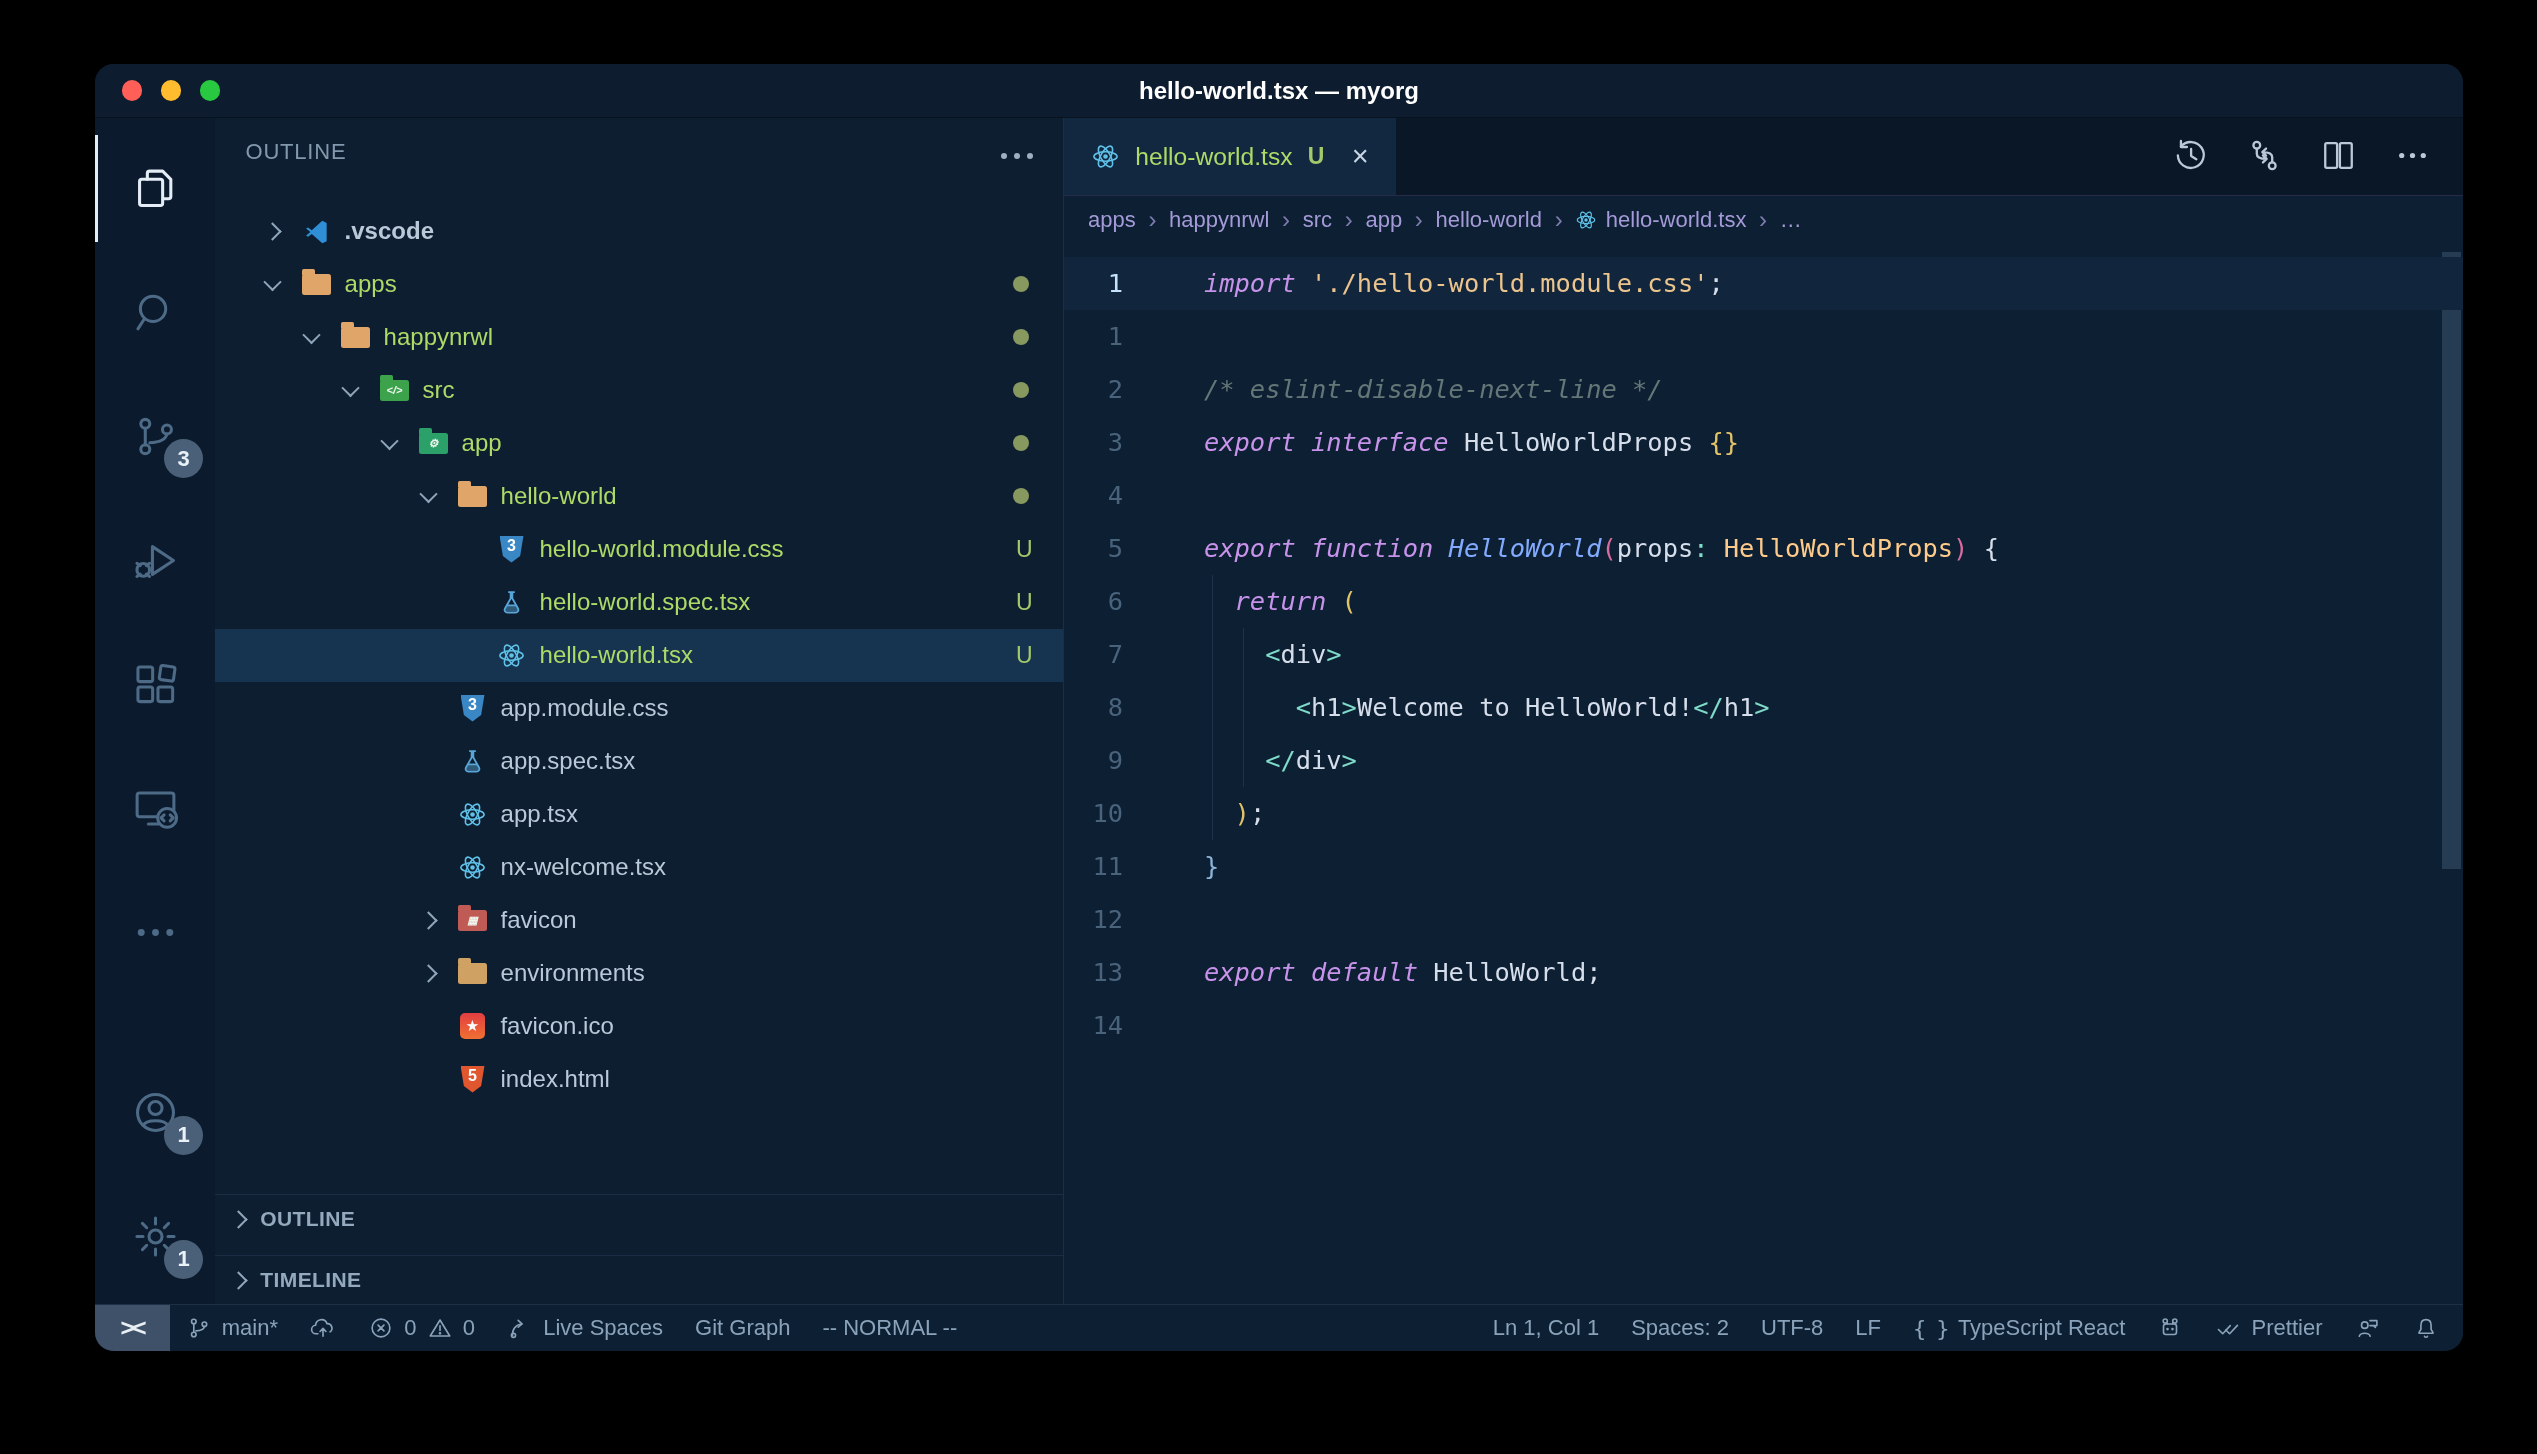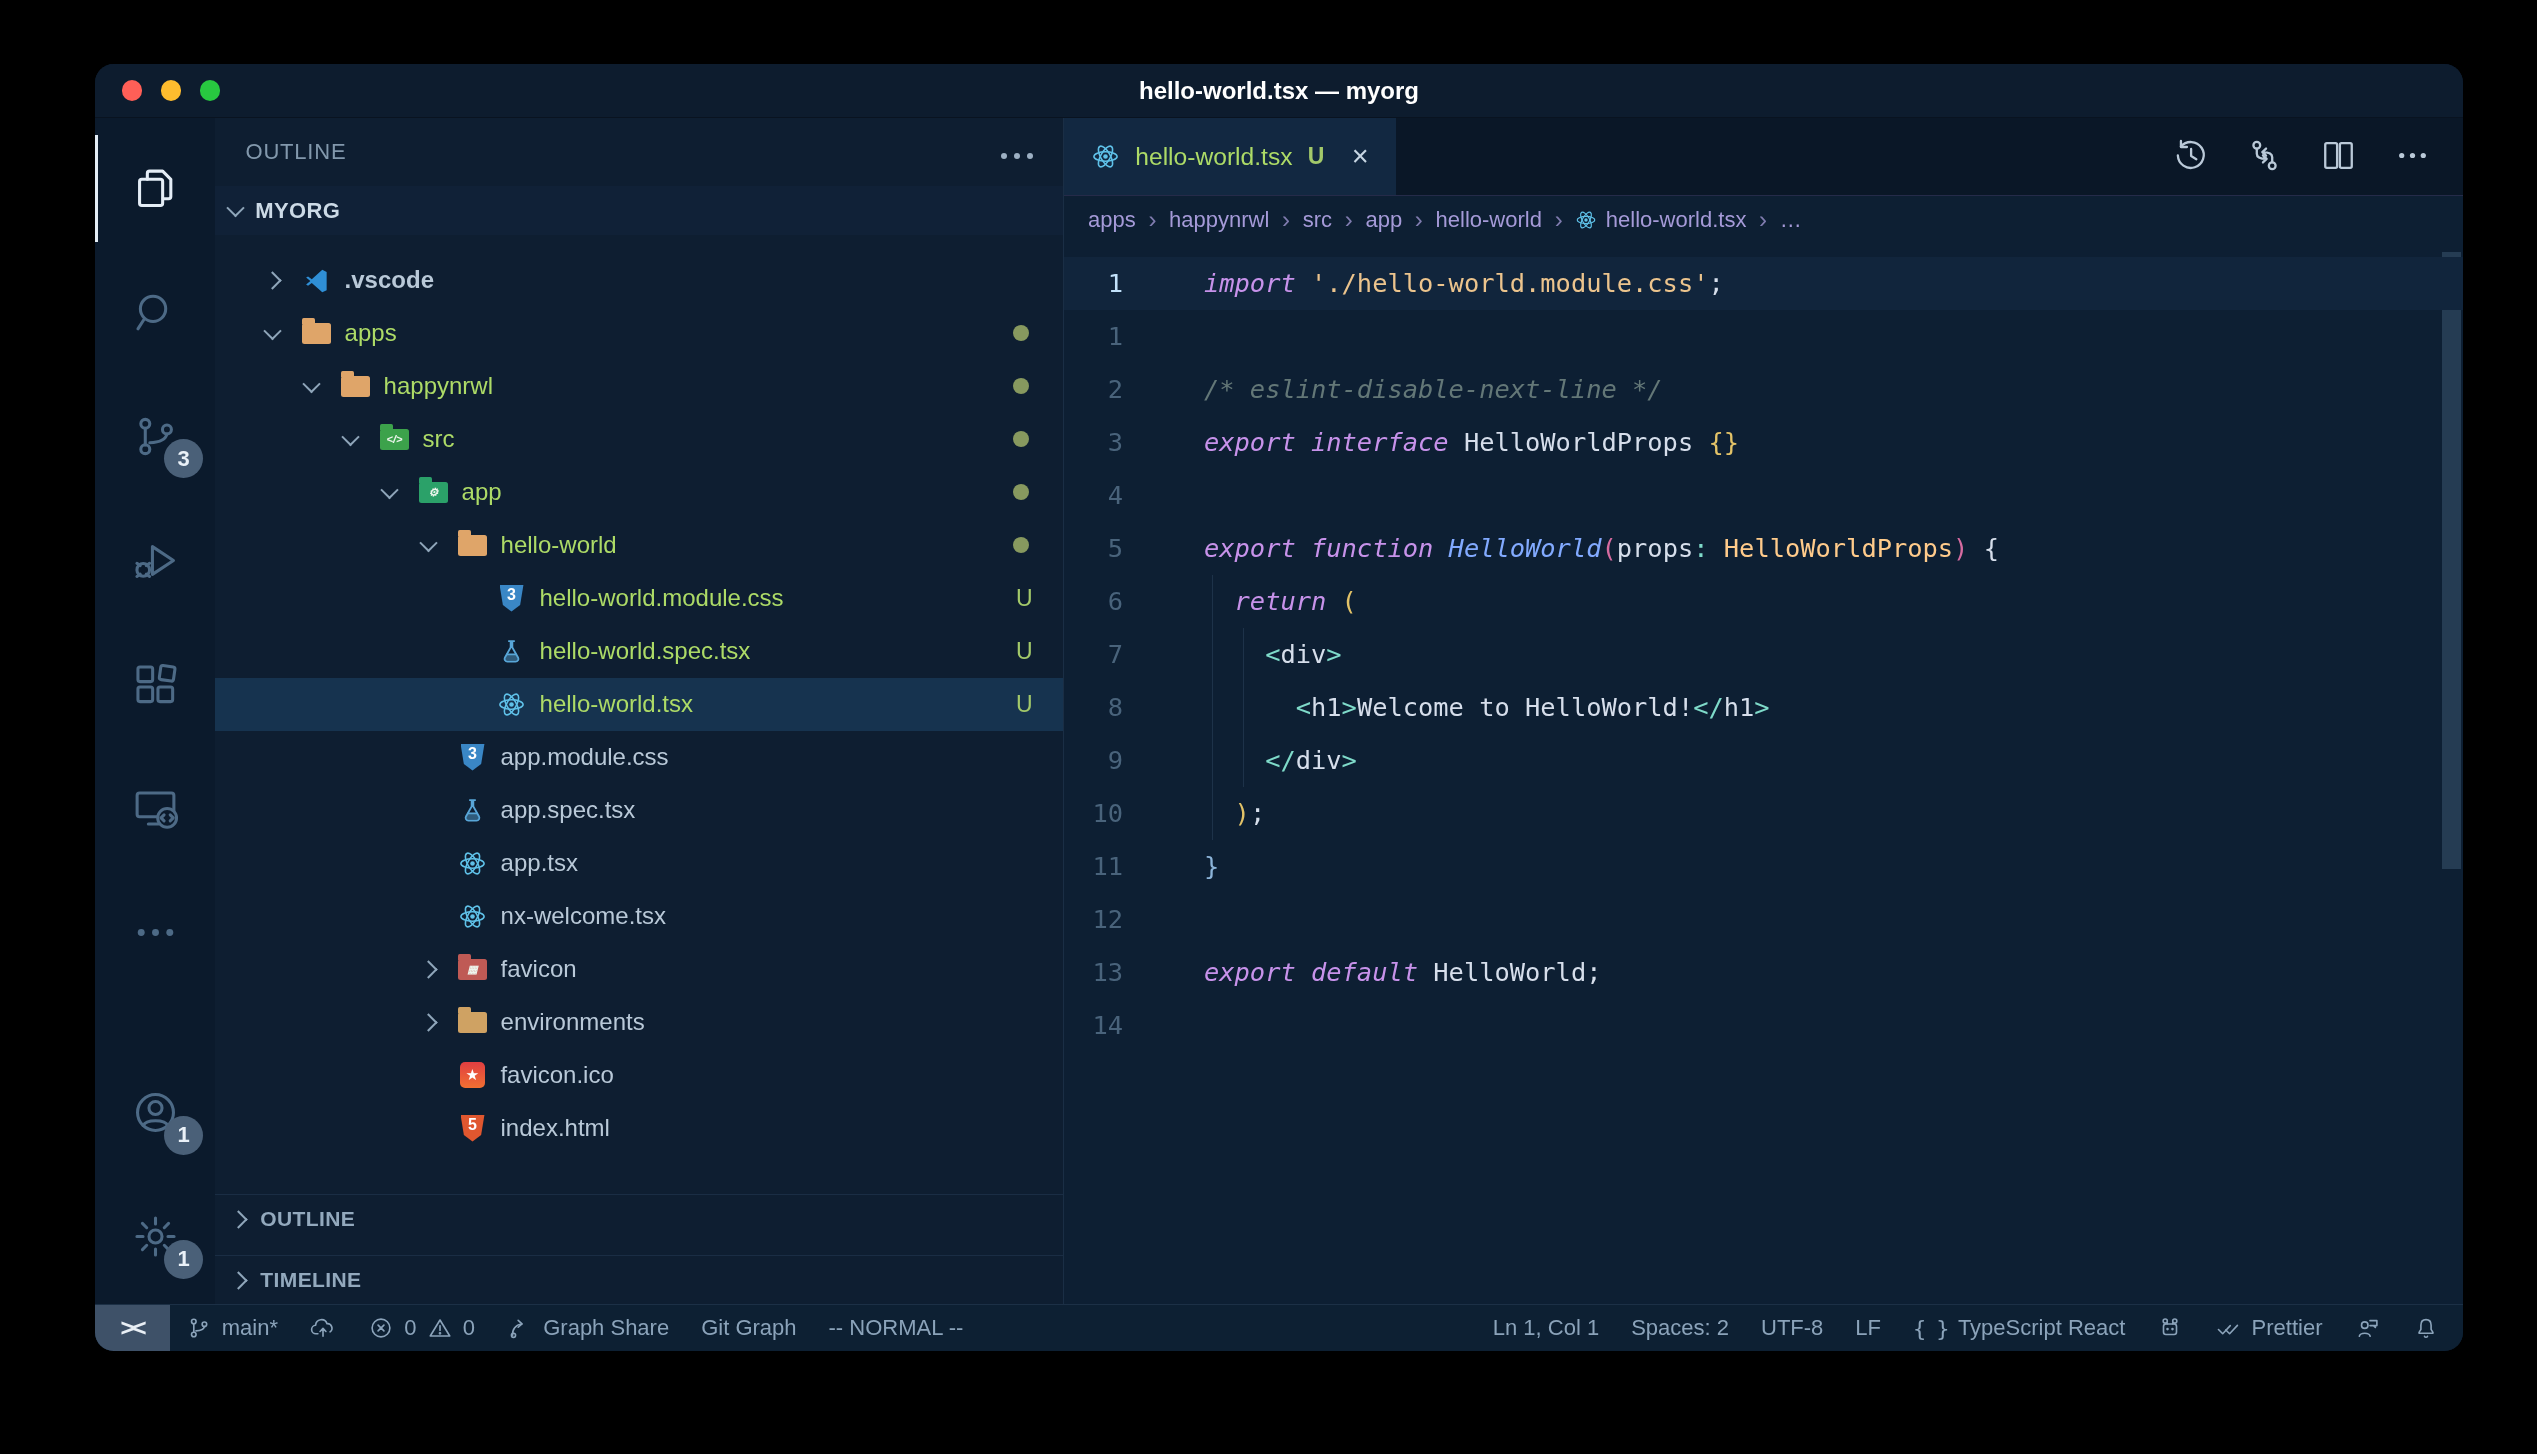--- a/index.html
+++ b/index.html
@@ -205,24 +205,20 @@
       <div class="sb-head">
         <span>OUTLINE</span>
         <span class="dots-btn">
           <span class="dots-glyph">
               <i></i>
               <i></i>
               <i></i>
             </span>
         </span>
       </div>
-      <div class="ws-row">
-        <span class="chev down"></span>
-        <span>MYORG</span>
-      </div>
       <div class="tree" id="tree">
           <div class="row" style="padding-left: 51px; font-weight: bold;">
             <span class="slot">
               <span class="chev right"></span>
             </span>
             <span class="svgico" style="display: inline-flex;">
               <svg viewBox="0 0 24 24">
                 <path d="M16.8 3.2L8.1 11 5 8.6l-1.6 1 3.5 2.9-3.5 2.9 1.6 1L8.1 14l8.7 7.8 3.6-1.8V5z" fill="#2f8fd6"></path>
               </svg>
             </span>
@@ -528,21 +524,21 @@
           <span>0</span>
         </div>
         <div class="st-item">
           <span style="display: inline-flex;">
             <svg viewBox="0 0 24 24" fill="none" stroke="currentColor" stroke-width="1.5" stroke-linecap="round" stroke-linejoin="round">
               <path d="M5.2 18.6c-.6-5 2.9-9.7 8.3-10.3"></path>
               <path d="M10.3 4.9l3.6 3.2-3.6 3.2"></path>
               <circle cx="6" cy="18.8" r="1.9"></circle>
             </svg>
           </span>
-          <span>Graph Share</span>
+          <span>Live Spaces</span>
         </div>
         <div class="st-item">
           <span>Git Graph</span>
         </div>
         <div class="st-item">
           <span>-- NORMAL --</span>
         </div>
       </div>
     <div class="sb-right" id="sb-right">
         <div class="st-item">

